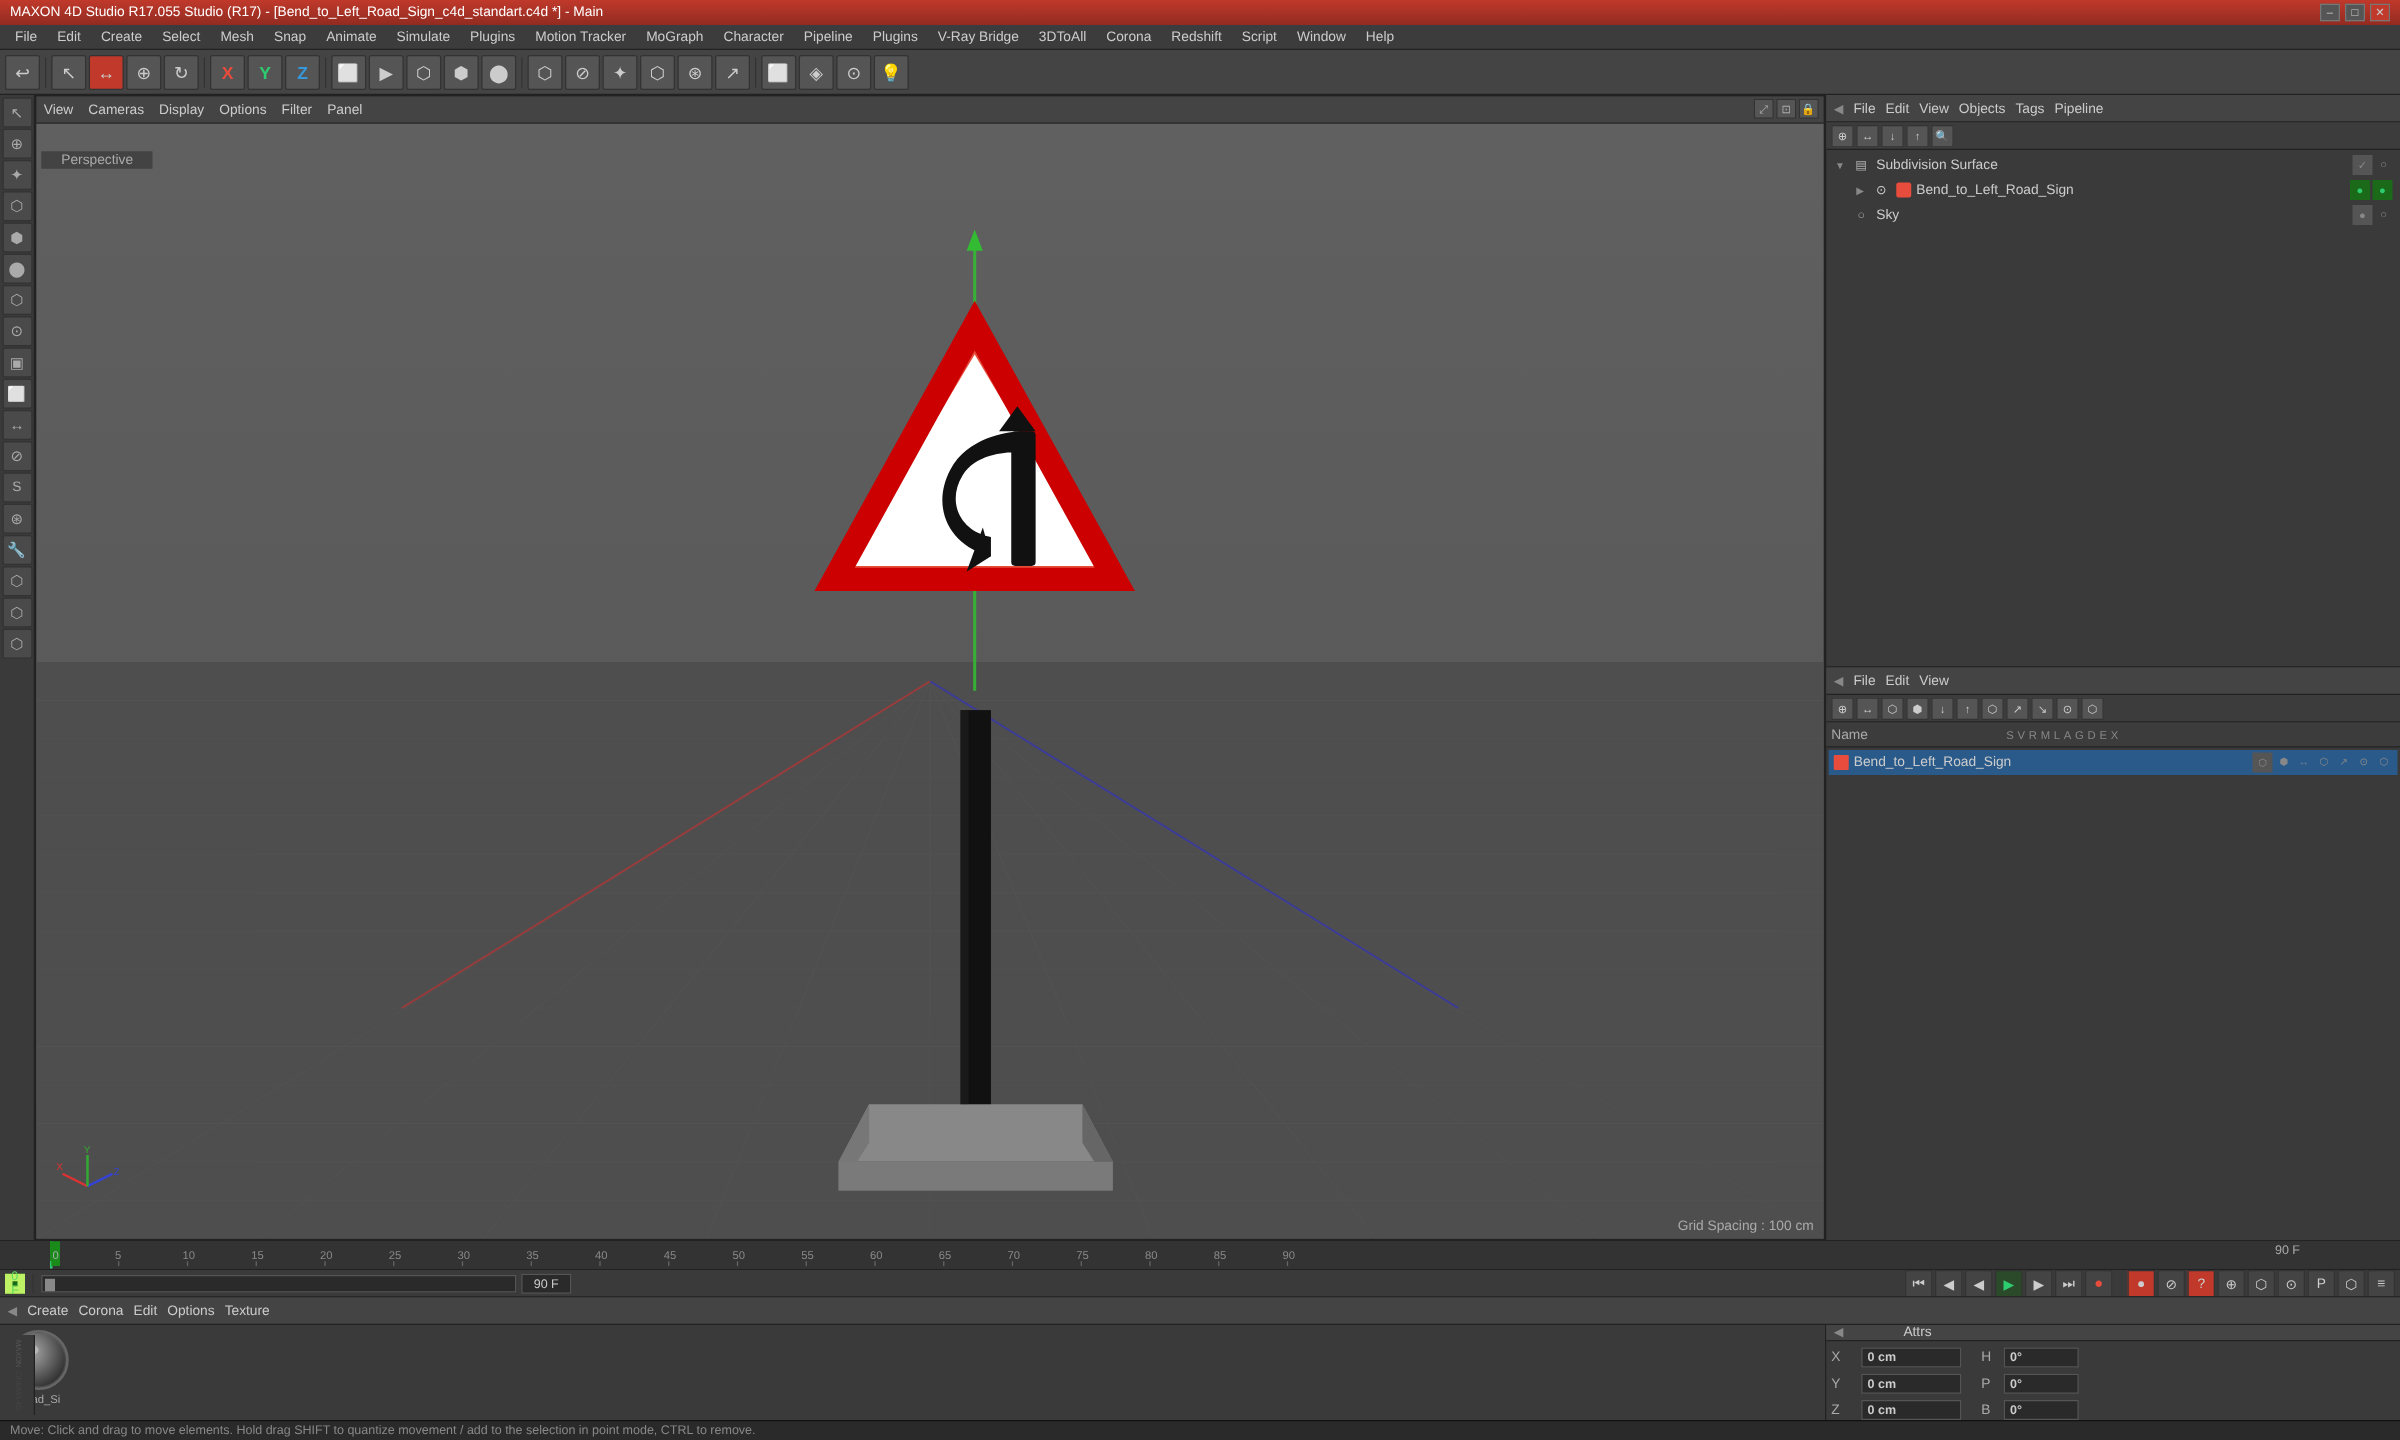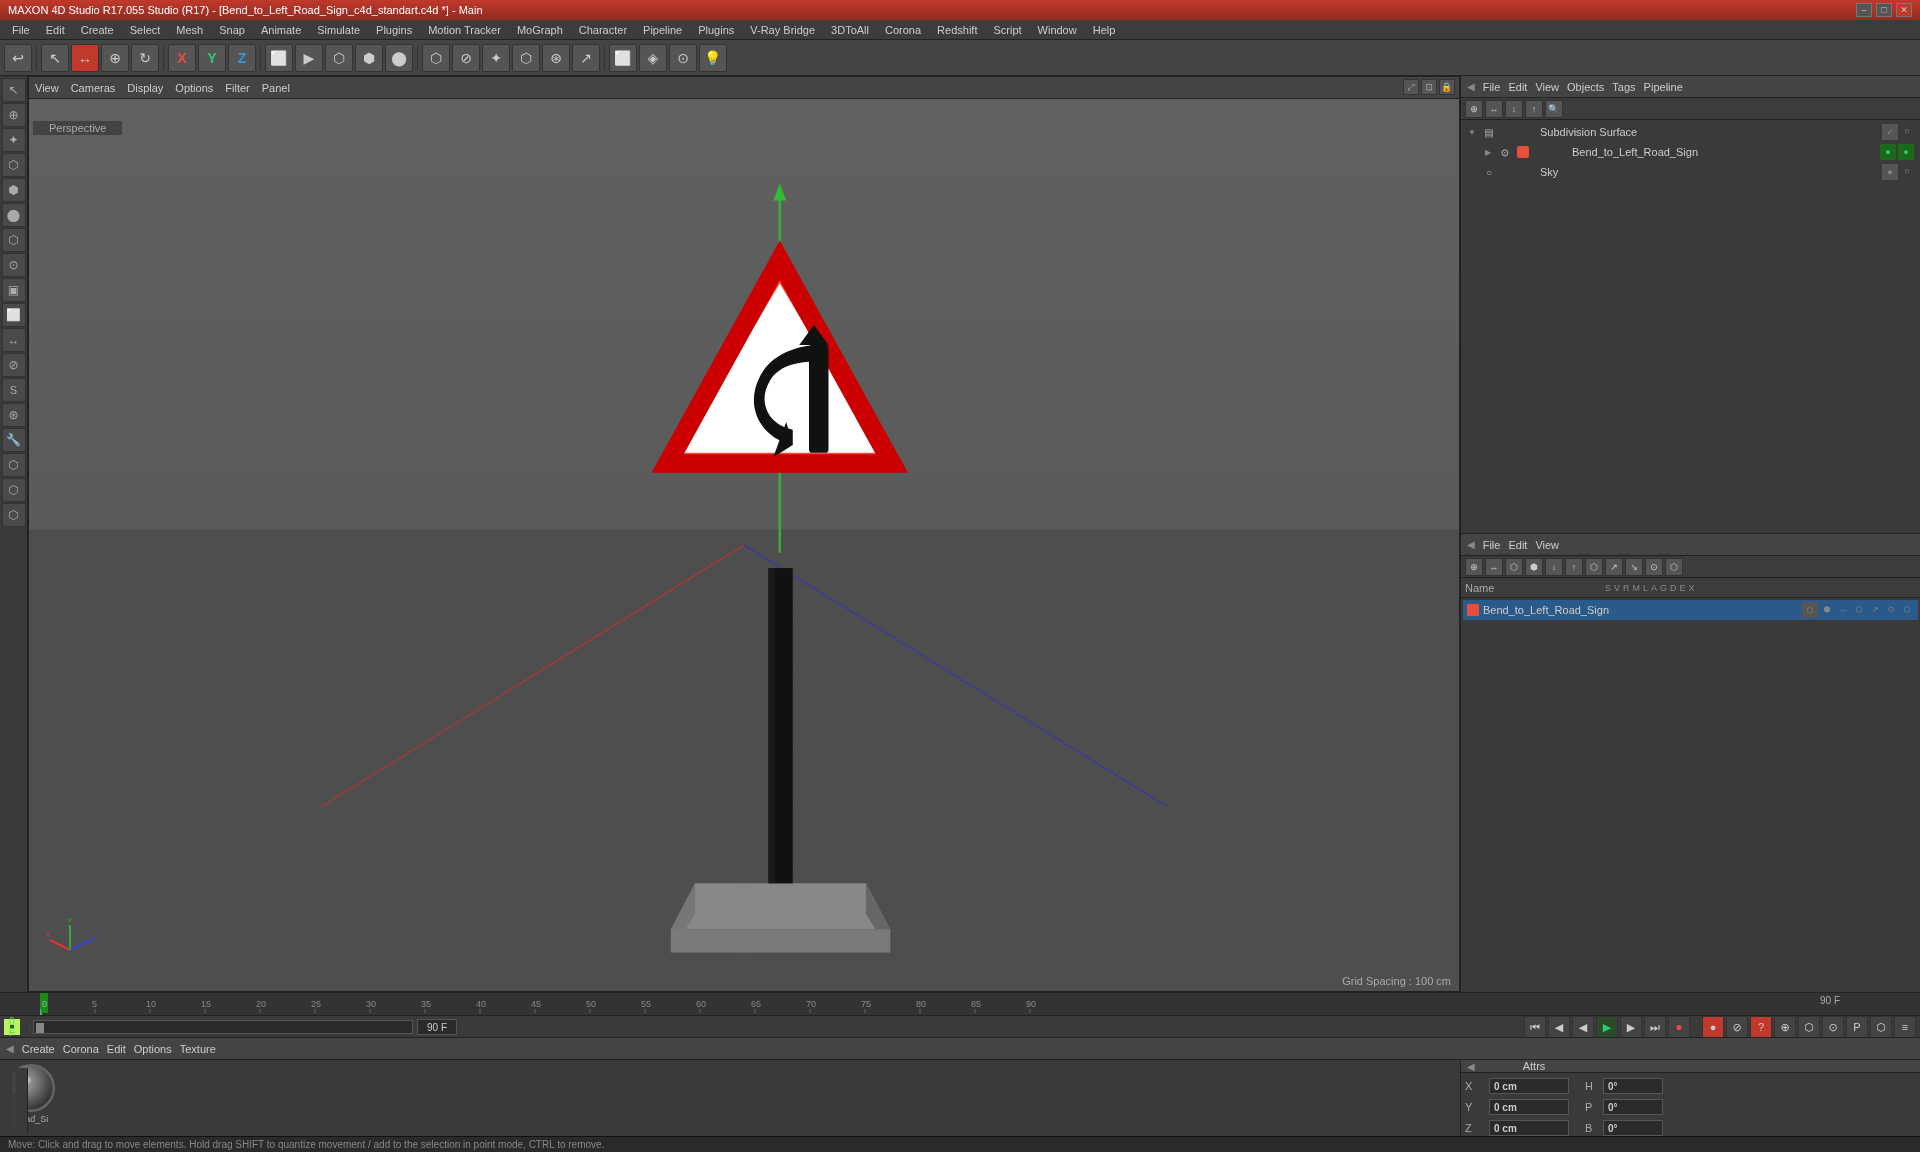--- a/index.html
+++ b/index.html
@@ -108,21 +108,21 @@
       display: flex; align-items: center; justify-content: center; font-size: 9px; color: #ccc; cursor: pointer; }
 
     #objects-list { flex: 1; overflow-y: auto; padding: 2px; }
     .object-item {
       display: flex; align-items: center; padding: 2px 4px; height: 20px;
       cursor: pointer; gap: 4px;
     }
     .obj-expand { width: 10px; height: 10px; display: flex; align-items: center; justify-content: center; font-size: 8px; color: #888; }
     .obj-icon { width: 16px; height: 16px; display: flex; align-items: center; justify-content: center; font-size: 10px; }
     .obj-color { width: 12px; height: 12px; border-radius: 2px; }
-    .obj-name { font-size: 11px; color: #ccc; flex: 1; margin-left: 39px; }
+    .obj-name { font-size: 11px; color: #ccc; flex: 1; }
     .obj-controls { display: flex; gap: 2px; margin-left: auto; }
     .obj-ctrl { width: 14px; height: 14px; display: flex; align-items: center; justify-content: center; font-size: 9px; color: #888; cursor: pointer; }
 
     #right-panel-bottom {
       height: 50%; display: flex; flex-direction: column;
     }
     #props-header {
       height: 22px; background: #444; display: flex; align-items: center;
       padding: 0 6px; gap: 8px; border-bottom: 1px solid #222;
     }

